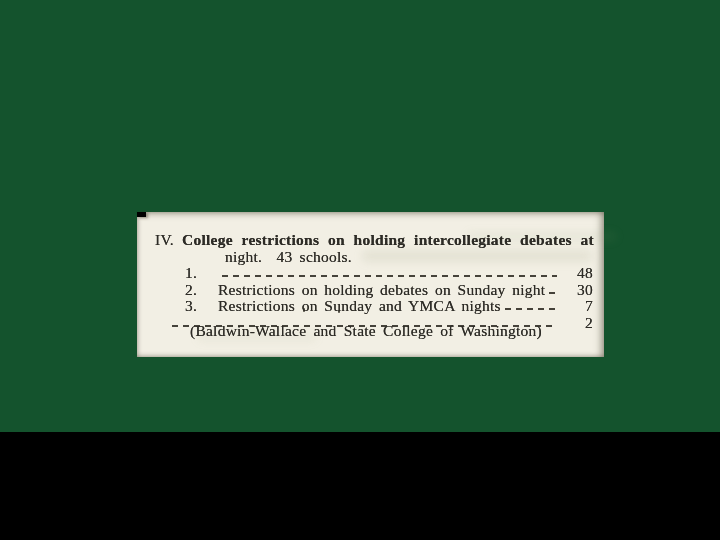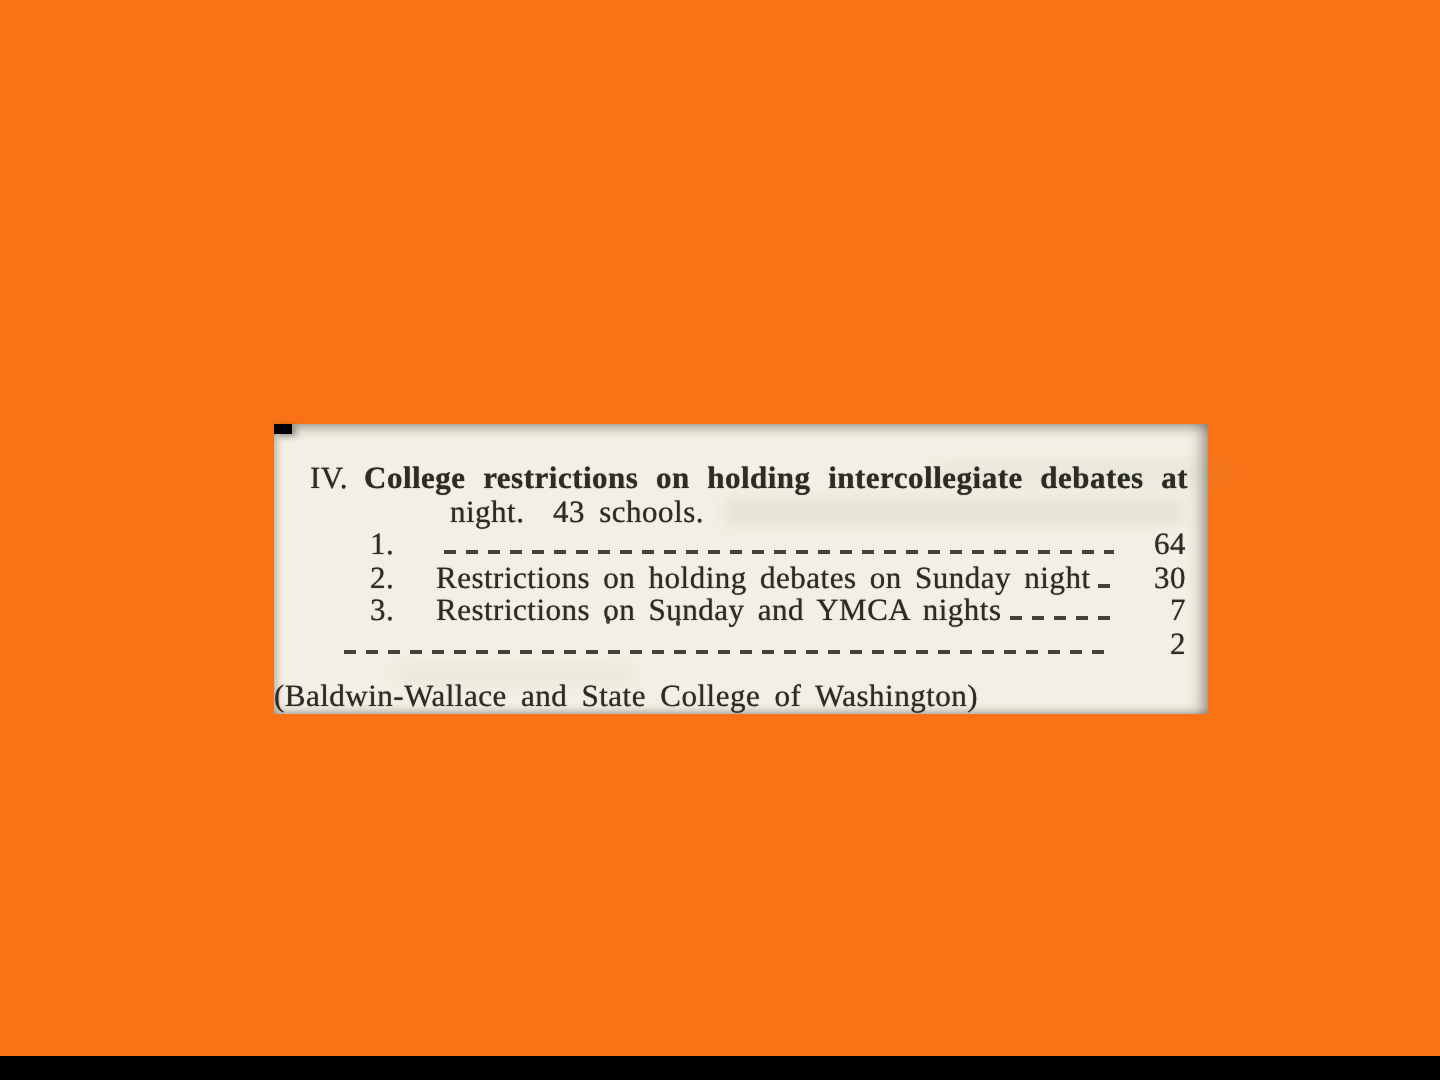--- a/index.html
+++ b/index.html
@@ -7,22 +7,22 @@
     padding: 0;
     width: 720px;
     height: 540px;
     background: #000000;
     overflow: hidden;
     font-family: "Liberation Serif", "DejaVu Serif", serif;
   }
   .stage {
     position: relative;
     width: 720px;
-    height: 528px;
-    background: #f97316;
+    height: 432px;
+    background: #14532d;
   }
   
   .paper {
     position: absolute;
     left: 137px;
     top: 212px;
     width: 467px;
     height: 145px;
     background: linear-gradient(180deg,
       #e6e2d3 0px, #f0edе2 0,
@@ -128,21 +128,22 @@
   }
   .row-value {
     flex: 0 0 auto;
     width: 26px;
     text-align: right;
   }
   .footnote {
     position: absolute;
     left: 0;
     right: 9px;
-    top: 128px;
+    top: 110px;
+    text-align: center;
     word-spacing: 3px;
   }
 </style>
 </head>
 <body>
 
 <div class="stage">
   <div class="paper">
 
     <div class="corner-notch"></div>
@@ -152,21 +153,21 @@
     <div class="speck friday-mark"></div>
     <div class="speck sunday-mark"></div>
 
     <span class="numeral">IV.</span>
     <div class="heading-l1">College restrictions on holding intercollegiate debates at</div>
     <div class="heading-l2">night.  43 schools.</div>
 
     <div class="stat-row r1">
       <span class="row-num">1.</span>
       <span class="leader"></span>
-      <span class="row-value">64</span>
+      <span class="row-value">48</span>
     </div>
 
     <div class="stat-row r2">
       <span class="row-num">2.</span>
       <span class="row-label">Restrictions on holding debates on Sunday night</span>
       <span class="leader"></span>
       <span class="row-value">30</span>
     </div>
 
     <div class="stat-row r3">

